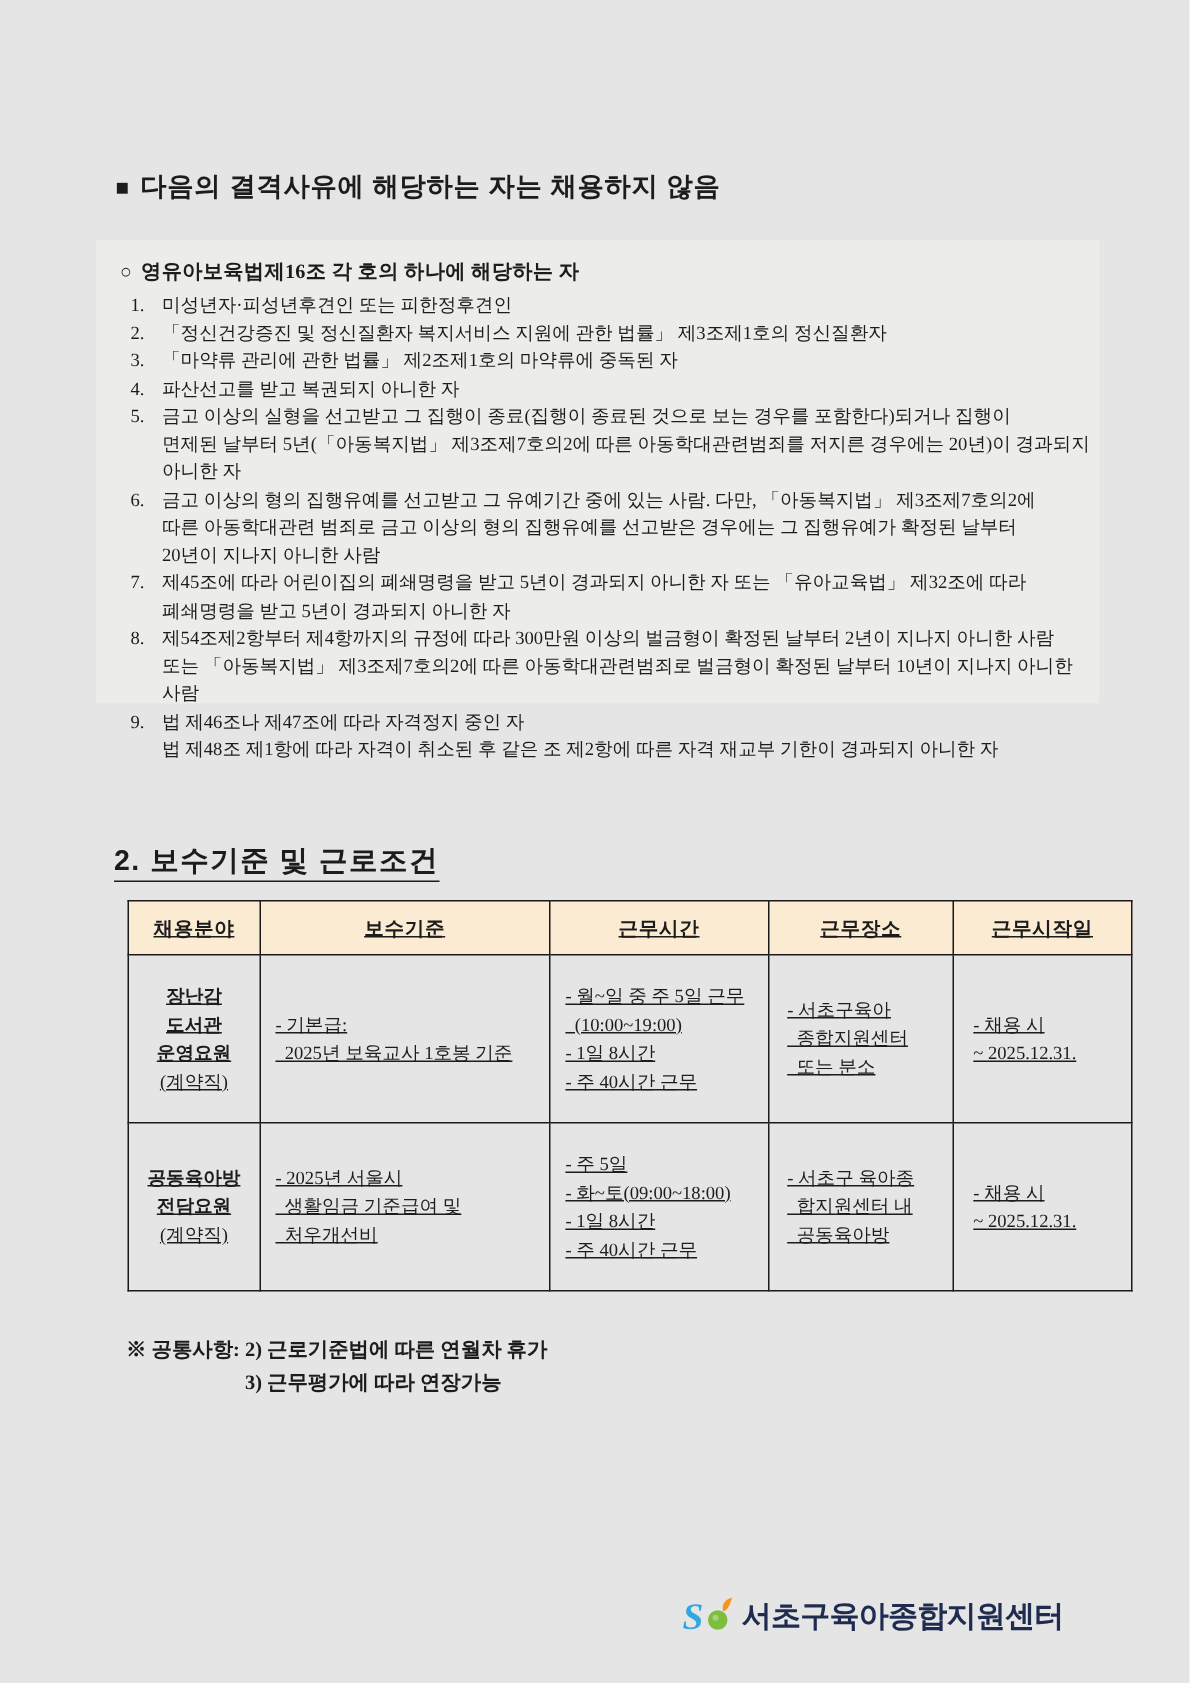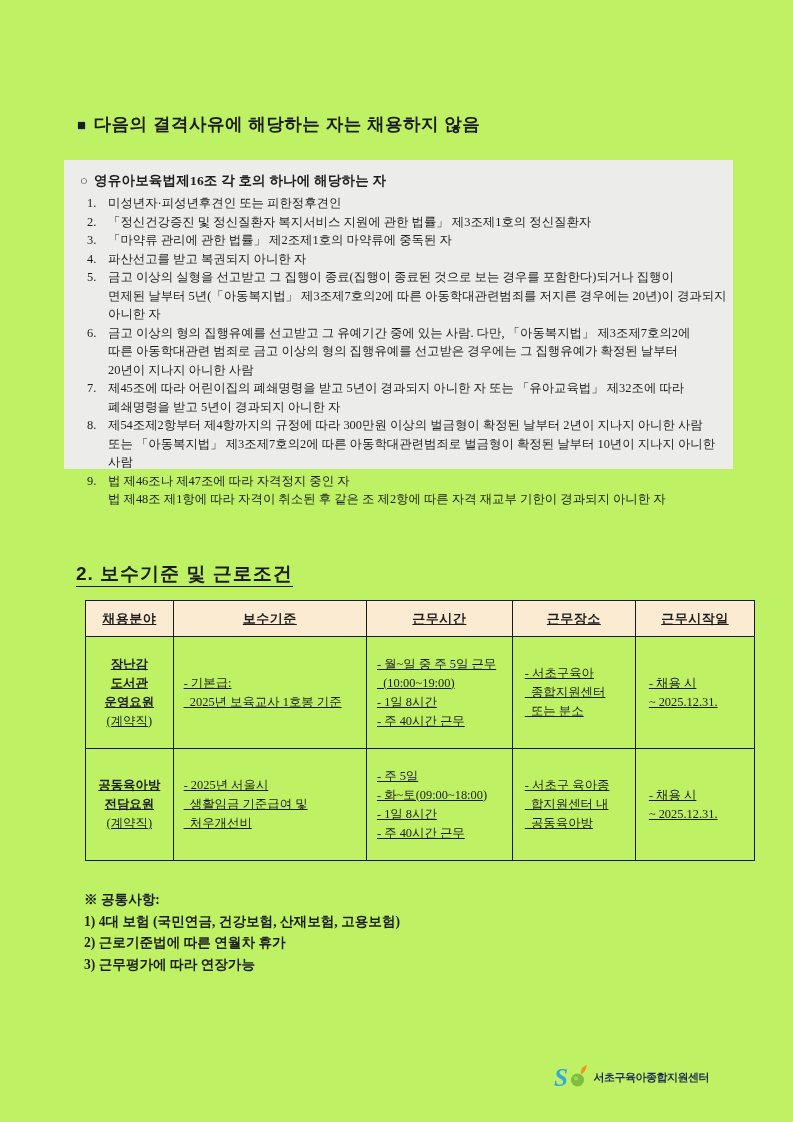--- a/index.html
+++ b/index.html
@@ -6,21 +6,21 @@
     --ink:#1c1c1c;
     --box-bg:#ececea;
     --th-bg:#faebd2;
     --line:#1a1a1a;
     --navy:#1f2c50;
   }
   html,body{margin:0;padding:0;background:#fff;}
   .page{
     position:relative;
     width:793px;height:1122px;
-    background:#bef264;
+    background:#e5e5e5;
     font-family:"Liberation Serif","DejaVu Serif",serif;
     color:var(--ink);
     overflow:hidden;
   }
   
   .h1{
     position:absolute;left:77px;top:112px;
     font-size:17.5px;font-weight:bold;letter-spacing:0.5px;
     font-family:"Liberation Sans","DejaVu Sans",sans-serif;
   }
@@ -71,32 +71,32 @@
   .paytable tr.datarow{height:112px;}
   .cell-line{line-height:19px;white-space:pre;}
   td.col-field{text-align:center;padding:6px 2px;}
   td.col-place{padding-left:12px;}
   td.col-start{padding-left:13px;margin-top:43px;}
   .bold-line{font-weight:bold;}
   
   .notes{
     position:absolute;left:84px;top:889px;
     display:flex;align-items:flex-start;
-    font-weight:bold;font-size:13.6px;flex-direction:column;
+    font-weight:bold;font-size:13.6px;
   }
   .notes-prefix{white-space:pre;line-height:21.5px;}
   .note-line{line-height:21.5px;white-space:pre;}
   
   .footer-logo{
     position:absolute;right:84px;top:1063px;
     display:flex;align-items:center;gap:2px;
   }
   .logo-text{
     font-family:Liberation Serif, serif;
-    font-size:11px;font-weight:bold;color:var(--navy);letter-spacing:-0.5px;
+    font-size:20px;font-weight:bold;color:var(--navy);letter-spacing:-0.5px;
   }
 </style>
 </head>
 <body>
 
 <div class="page">
 
   <div class="h1">
     <span class="sq">■</span><span>다음의 결격사유에 해당하는 자는 채용하지 않음</span>
   </div>
@@ -246,21 +246,20 @@
             <div class="cell-line">- 채용 시</div>
             <div class="cell-line">~ 2025.12.31.</div>
           </td>
         </tr>
       </tbody>
   </table>
 
   <div class="notes">
     <span class="notes-prefix">※ 공통사항: </span>
     <div id="notes-list">
-        <div class="note-line">1) 4대 보험 (국민연금, 건강보험, 산재보험, 고용보험)</div>
         <div class="note-line">2) 근로기준법에 따른 연월차 휴가</div>
         <div class="note-line">3) 근무평가에 따라 연장가능</div>
       </div>
   </div>
 
   <div class="footer-logo">
     <svg width="38" height="28" viewBox="0 0 38 28">
       <text x="0" y="23" font-family="Liberation Serif, serif" font-style="italic" font-weight="bold" font-size="25" fill="#2fa8df">S</text>
       <circle cx="23.5" cy="17" r="6.5" fill="#7dbe3c"></circle>
       <path d="M27 11 C 26 6, 29 3, 33 2 C 32 6, 31 9, 28 11 Z" fill="#f7941e"></path>

